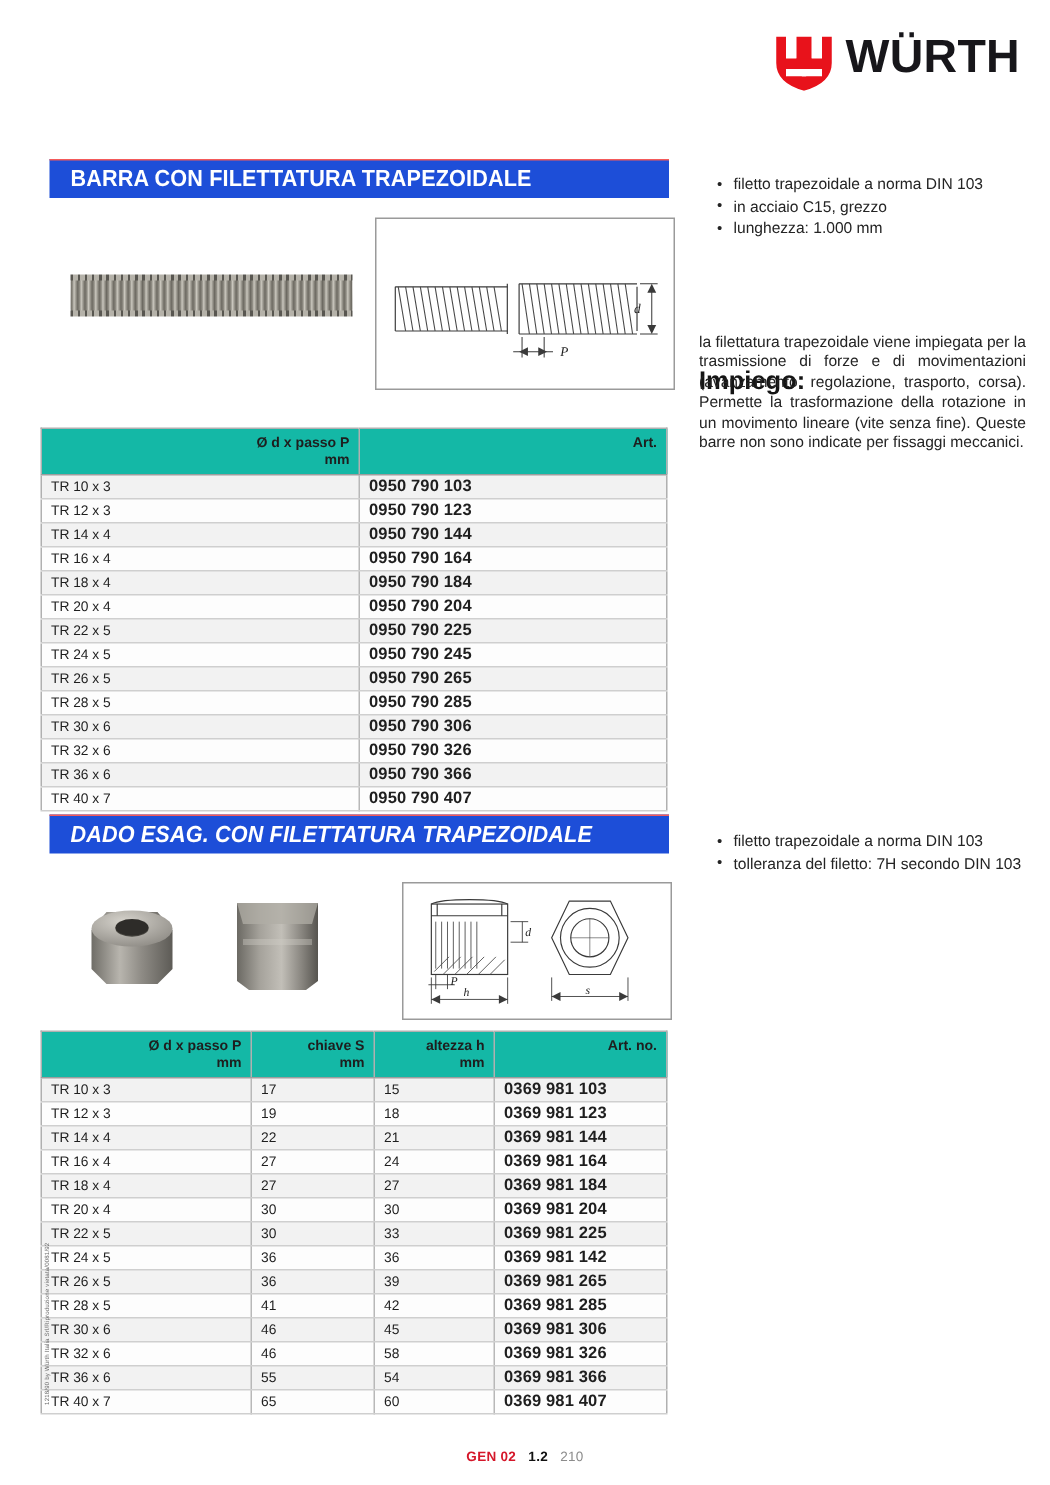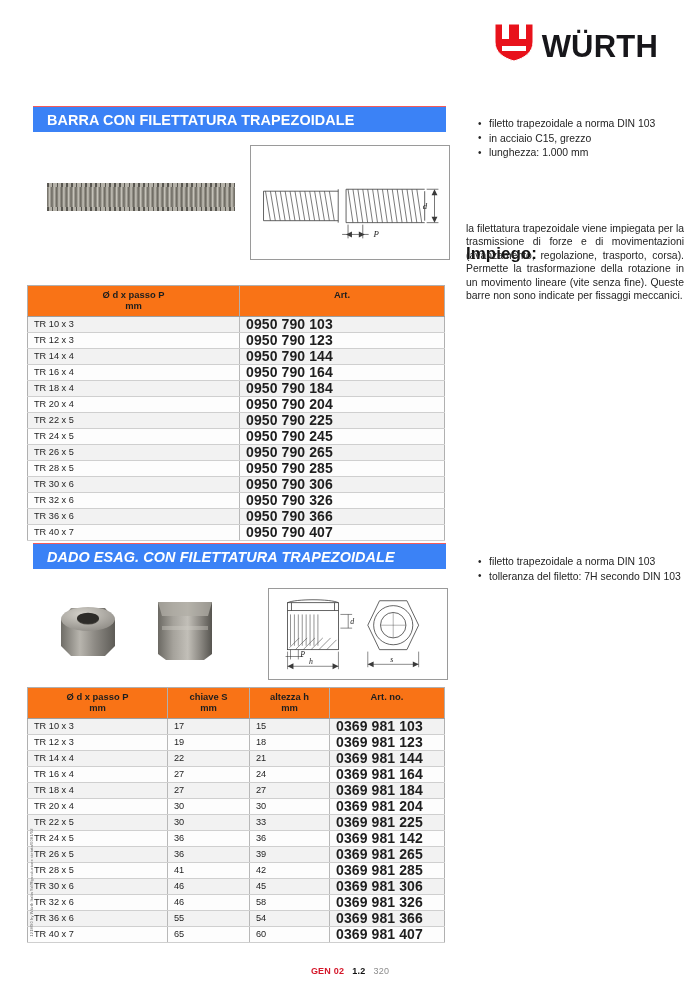--- a/index.html
+++ b/index.html
@@ -7,33 +7,33 @@
     width: 700px; height: 990px;
     background: #ffffff;
     font-family: "Liberation Sans", sans-serif;
     color: #1a1a1a;
     overflow: hidden;
   }
   .page { position: relative; width: 700px; height: 990px; }
 
   
   .logo-area {
-    position: absolute; top: 22px; right: 42px;
-    display: flex; align-items: flex-end; gap: 7px;
+    position: absolute; top: 22px; right: 20px;
+    display: flex; align-items: flex-start; gap: 7px;
   }
   .logo-mark { width: 42px; height: 40px; display: block; }
   .logo-word {
     font-size: 31px; font-weight: bold; letter-spacing: 0.2px;
     color: #17161a; line-height: 1;
   }
 
   
   .banner {
     position: absolute; left: 33px; width: 413px; height: 26px;
-    background: #3b82f6;
+    background: #1d4ed8;
     border-top: 1px solid #f45a5a;
     display: flex; align-items: center;
   }
   .banner-text {
     color: #ffffff; font-weight: bold; font-size: 15.5px;
     letter-spacing: 0.1px; padding-left: 15px;
     transform: scaleX(0.93); transform-origin: left center;
     white-space: nowrap;
   }
 
@@ -89,35 +89,35 @@
   }
 
   
   .tbl {
     position: absolute; left: 27px; width: 418px;
     border-collapse: collapse; font-size: 9.2px; color: #1e1e1e;
     border: 1px solid #b0b0b0;
     background: #ffffff;
   }
   .tbl th {
-    background: #f97316; text-align: center; font-weight: bold;
+    background: #14b8a6; text-align: right; font-weight: bold;
     font-size: 9.4px; padding: 3px 6px 4px 6px; vertical-align: top;
     border-right: 1px solid #b0b0b0; border-bottom: 1px solid #9e9e9e;
     line-height: 11.4px; white-space: pre-line;
   }
   .tbl th:last-child { border-right: none; }
   .tbl td {
     padding: 2px 6px 2px 6px; height: 15.4px;
     border-right: 1px solid #b8b8b8; border-bottom: 1px solid #cfcfcf;
     vertical-align: middle; line-height: 11px;
   }
   .tbl td:last-child { border-right: none; }
   .tbl tbody tr:nth-child(odd) td { background: #f2f2f2; }
   .tbl tbody tr:nth-child(even) td { background: #fdfdfd; }
-  .tbl td.art { font-weight: bold; font-size: 14px; letter-spacing: 0.1px; }
+  .tbl td.art { font-weight: bold; font-size: 11px; letter-spacing: 0.1px; }
 
   
   .footer {
     position: absolute; left: 0; right: 0; top: 966px;
     text-align: center; font-size: 9px; letter-spacing: 0.2px;
   }
   .f-gen { color: #d5172a; font-weight: bold; }
   .f-sec { color: #111111; font-weight: bold; }
   .f-pg  { color: #8c8c8c; }
 
@@ -468,16 +468,16 @@
     </tbody>
   </table>
 
   <div class="sidetext">1218/90 by Würth Italia Srl/Riproduzione vietata/0081/92</div>
 
   <div class="footer">
     <span class="f-gen">GEN 02</span>
     <span>&nbsp;</span>
     <span class="f-sec">1.2</span>
     <span>&nbsp;</span>
-    <span class="f-pg">320</span>
+    <span class="f-pg">210</span>
   </div>
 
 </div>
 
 </body></html>

